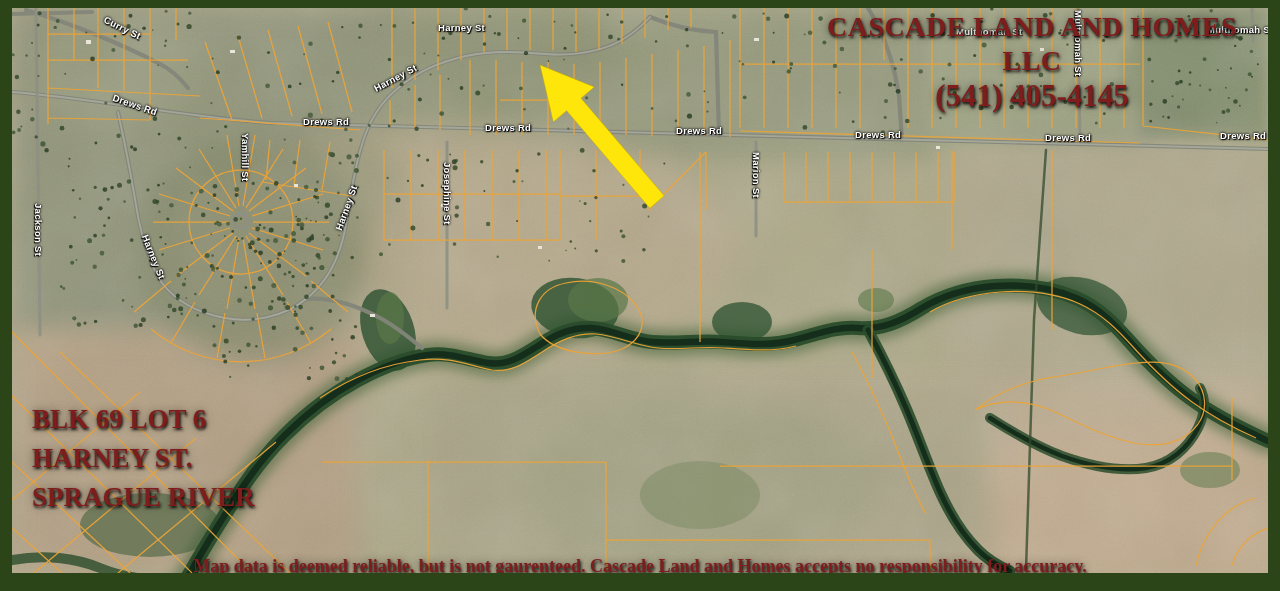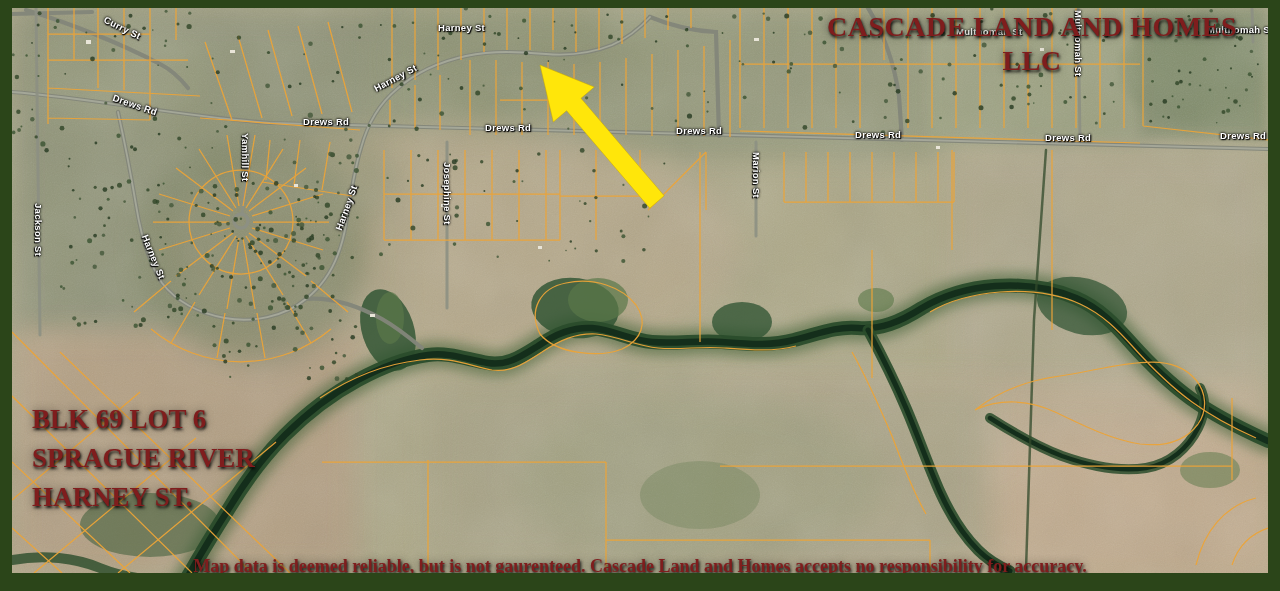--- a/index.html
+++ b/index.html
@@ -704,23 +704,24 @@
     <div class="street" style="left:32px;top:195px;transform:rotate(90deg);">Jackson St</div>
     <div class="street" style="left:239px;top:125px;transform:rotate(90deg);">Yamhill St</div>
     <div class="street" style="left:441px;top:154px;transform:rotate(90deg);">Josephine St</div>
     <div class="street" style="left:750px;top:144px;transform:rotate(90deg);">Marion St</div>
     <div class="street" style="left:1072px;top:2px;transform:rotate(90deg);">Multnomah St</div>
     <div class="street" style="left:944px;top:18px;opacity:.85;">Multnomah St</div>
     <div class="street" style="left:1195px;top:16px;">Multnomah St</div>
 
     <div id="brand" class="serifTxt">
       <div class="l1">CASCADE LAND AND HOMES LLC</div>
+      <div class="l2">(541) 405-4145</div>
     </div>
 
     <div id="prop" class="serifTxt">
       <div>BLK 69 LOT 6</div>
+      <div>HARNEY ST.</div>
       <div>SPRAGUE RIVER</div>
-      <div>HARNEY ST.</div>
     </div>
 
     <div id="disc" class="serifTxt">Map data is deemed reliable, but is not gaurenteed. Cascade Land and Homes accepts no responsibility for accuracy.</div>
   </div>
 </div>
 
 </body></html>

